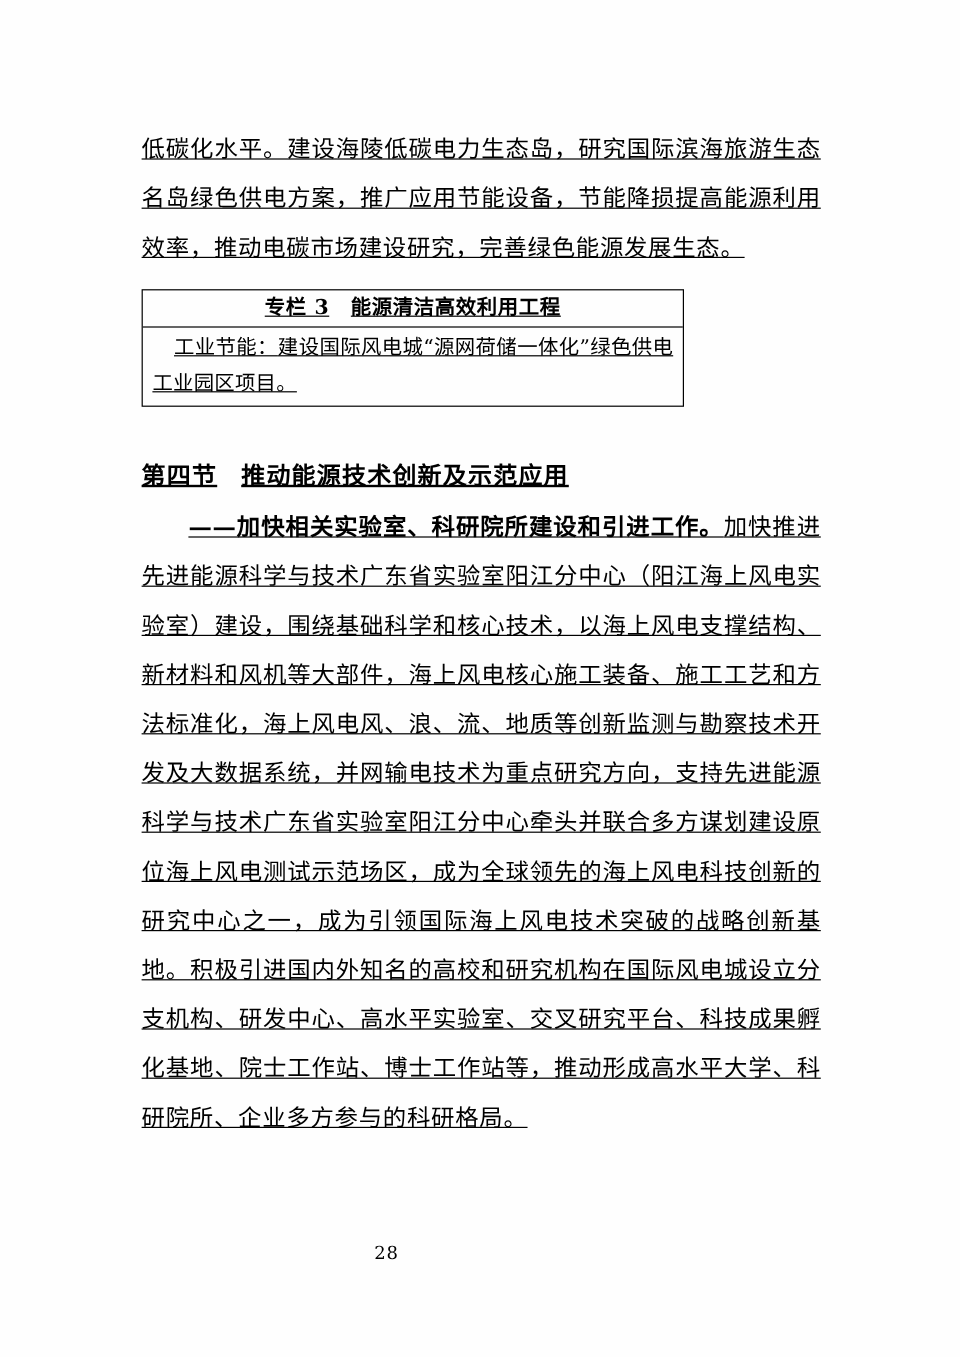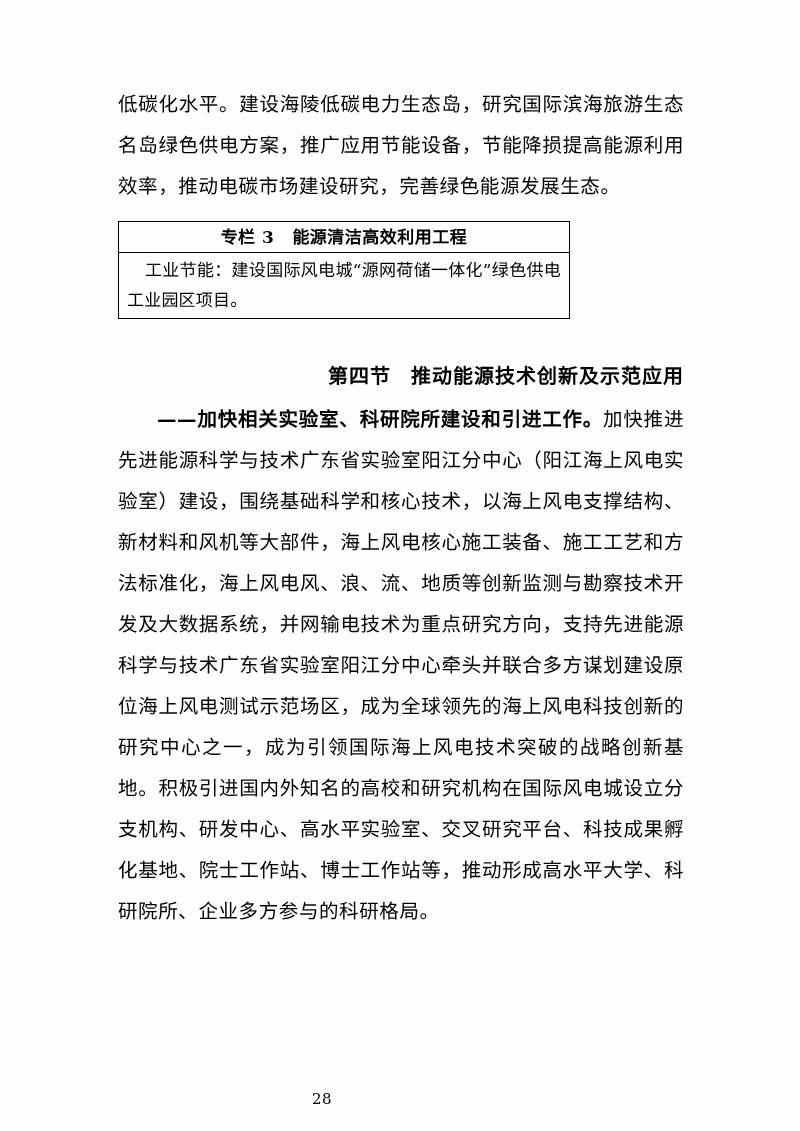--- a/index.html
+++ b/index.html
@@ -19,22 +19,23 @@
     position: absolute;
     left: 0;
     top: 0;
     width: 800px;
     height: 1131px;
     background: #fefefe;
   }
   .content {
     position: absolute;
     left: 118px;
-    top: 84px;
+    top: 104px;
     width: 566px;
+    text-decoration: underline;
   }
   .para {
     font-size: 19.5px;
     line-height: 41px;
     text-align: justify;
     text-justify: inter-ideograph;
     letter-spacing: 0.6px;
     margin: 0;
   }
   .para.indent {
@@ -71,21 +72,21 @@
     text-indent: 18px;
     letter-spacing: 0.2px;
   }
   .box-row .lead {
     font-weight: normal;
   }
   
   .section-heading {
     margin-top: 36px;
     margin-bottom: 2px;
-    text-align: right;
+    text-align: left;
     font-size: 20px;
     font-weight: bold;
     letter-spacing: 1px;
     line-height: 42px;
   }
   .section-heading .gap {
     display: inline-block;
     width: 20px;
   }
   .sub-heading {
@@ -95,21 +96,21 @@
     text-indent: 39px;
     letter-spacing: 0.6px;
   }
   .dash-lead {
     font-weight: bold;
   }
   
   .page-number {
     position: absolute;
     left: 0;
-    top: 1090px;
+    top: 1035px;
     width: 644px;
     text-align: center;
     font-size: 15px;
     font-family: "DejaVu Serif", "Liberation Serif", serif;
     letter-spacing: 0.5px;
   }
 </style>
 </head>
 <body>
 

